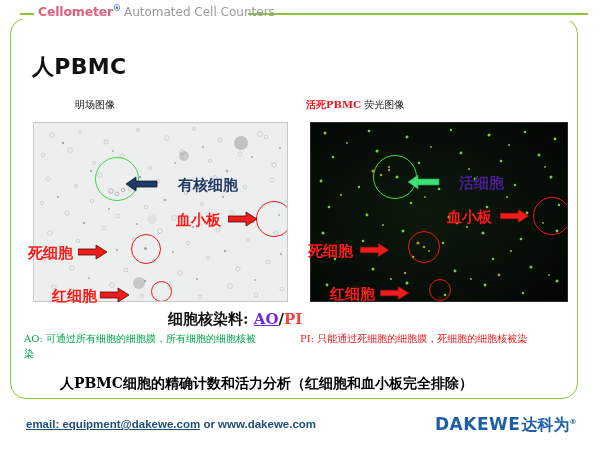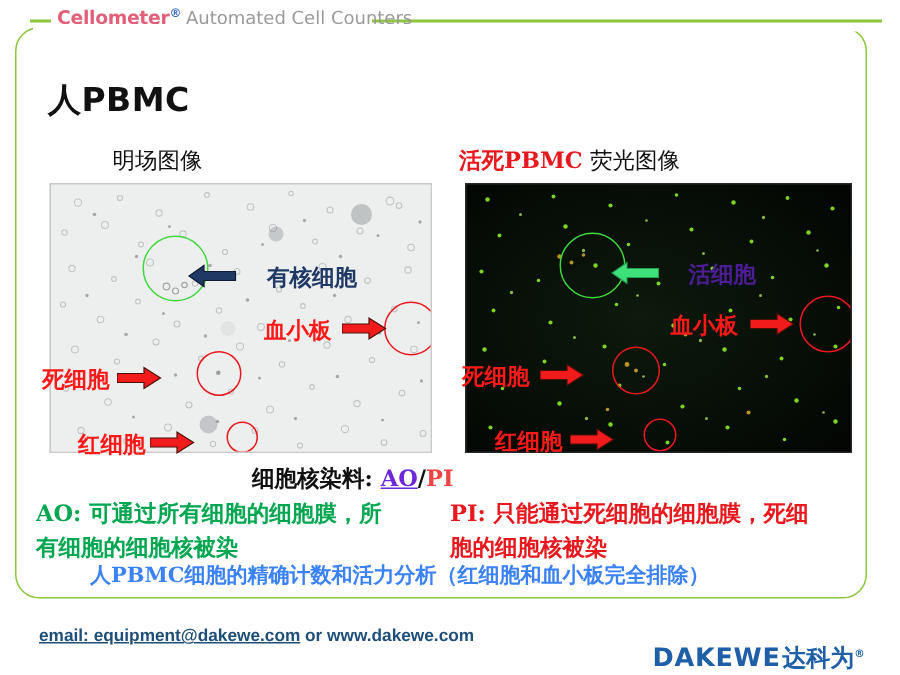--- a/index.html
+++ b/index.html
@@ -48,21 +48,21 @@
   
   #page-title{
     position:absolute;left:32px;top:52px;
     font-size:22px;font-weight:bold;color:#111111;
     font-family:"DejaVu Sans", sans-serif;
     letter-spacing:0.3px;
   }
 
   
   .panel-heading{
-    position:absolute;font-size:15px;
+    position:absolute;font-size:10px;
     font-family:"DejaVu Serif", serif;font-weight:normal;color:#111;
     white-space:nowrap;
   }
   #heading-left{left:75px;top:98px;}
   #heading-right{left:306px;top:98px;}
   #heading-right .hl-red{color:#E8191E;font-weight:bold;font-family:"DejaVu Serif",serif;}
 
   
   .panel{
     position:absolute;overflow:hidden;
@@ -106,45 +106,44 @@
     position:absolute;left:168px;top:310px;
     font-size:15px;font-weight:bold;color:#111;
     font-family:"DejaVu Serif", serif;white-space:nowrap;
   }
   #stain-ao{color:#6d28d9;text-decoration:underline;}
   #stain-sep{color:#111;}
   #stain-pi{color:#ef4444;}
 
   
   .caption{
-    position:absolute;font-size:15px;line-height:1.5;
-    font-family:"DejaVu Serif", serif;font-weight:bold;
+    position:absolute;font-size:10px;line-height:1.5;
+    font-family:"DejaVu Serif", serif;font-weight:normal;
   }
   #caption-ao{left:24px;top:331px;width:240px;color:#00A650;}
   #caption-pi{left:300px;top:331px;width:250px;color:#E8191E;}
 
   
   #conclusion{
     position:absolute;left:60px;top:375px;
-    font-size:14px;font-weight:bold;color:#3b82f6;
+    font-size:14px;font-weight:bold;color:#000000;
     font-family:"DejaVu Serif", serif;white-space:nowrap;
   }
 
   
   #footer-contact{
     position:absolute;left:26px;top:418px;
     font-size:11.5px;color:#1F4E79;font-weight:bold;white-space:nowrap;
   }
   #footer-email{text-decoration:underline;}
   #footer-or{font-weight:bold;}
   #logo{
     position:absolute;left:435px;top:414px;white-space:nowrap;
     color:#1F5FA8;font-weight:bold;
     font-family:"DejaVu Sans", sans-serif;
-    margin-top:15px;
   }
   #logo-dakewe{font-size:17px;letter-spacing:0.5px;}
   #logo-cn{font-size:16px;margin-left:1px;}
   #logo-reg{font-size:7px;vertical-align:super;}
 </style>
 </head>
 <body>
 
 <div id="brand-header">
   <div class="brand-rule" id="brand-rule-left"></div>

